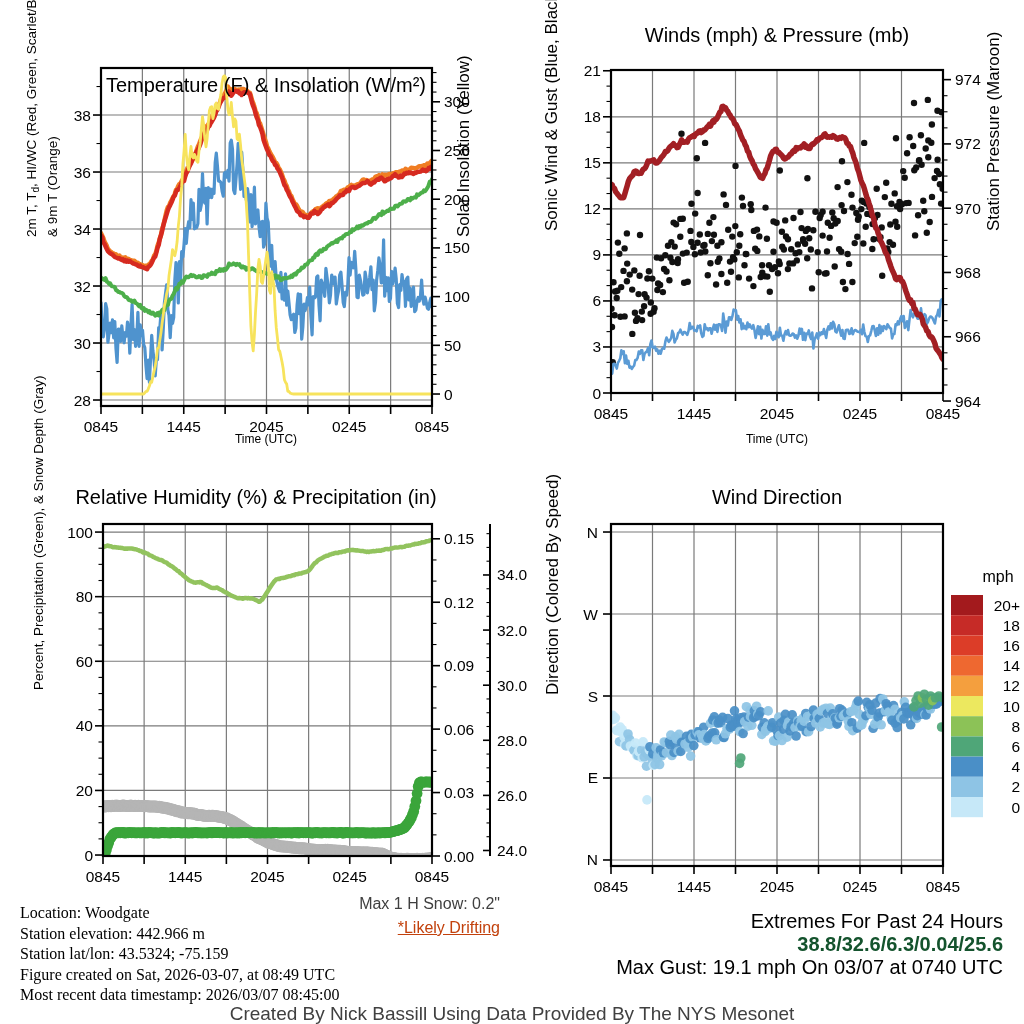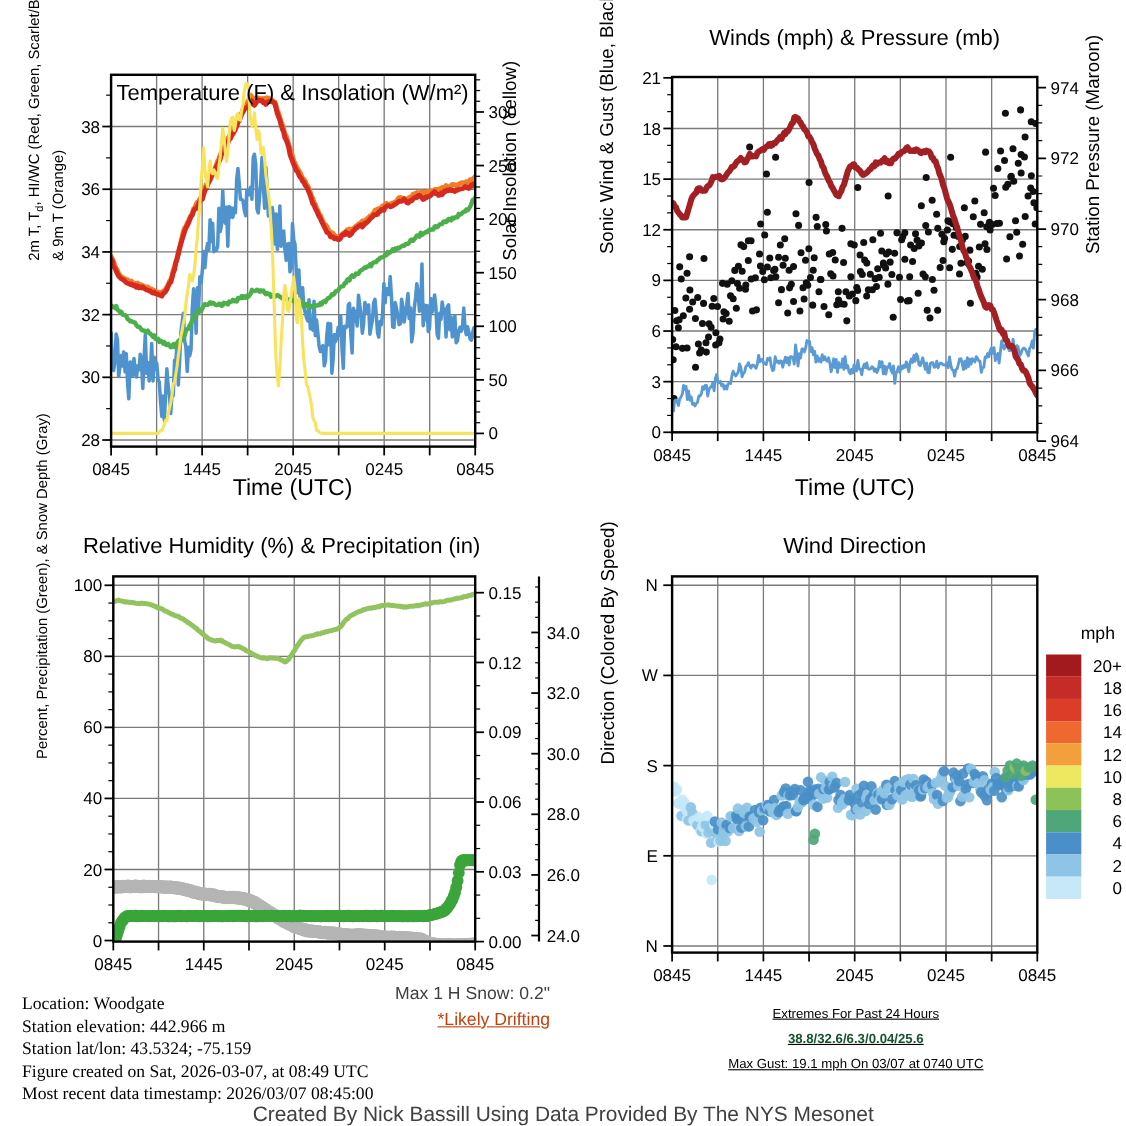--- a/index.html
+++ b/index.html
@@ -1,28 +1,28 @@
 <!DOCTYPE html>
 <html><head>
 <meta charset="utf-8">
 <style>
   html,body{margin:0;padding:0;background:#fff;}
   #stage{position:relative;width:1024px;height:1024px;background:#fff;overflow:hidden;
          font-family:"Liberation Sans",sans-serif;color:#000;}
   #plot-canvas{position:absolute;left:0;top:0;}
   .txt{position:absolute;white-space:nowrap;}
   .ctitle{font-size:20px;text-align:center;}
-  .xlab{font-size:21px;text-align:center;}
+  .xlab{font-size:12px;text-align:center;}
   .vlabel{position:absolute;width:0;height:0;}
   .vlabel>div{transform:translate(-50%,-50%) rotate(-90deg);white-space:nowrap;text-align:center;}
   .vl-small{font-size:13.5px;line-height:16px;}
   .vl-big{font-size:17px;}
   sub{font-size:10px;}
   .infoblock{font-size:16px;line-height:20.6px;font-family:Liberation Serif, serif;}
-  .rightblock{font-size:12px;line-height:23.2px;text-align:center;text-decoration:underline;}
+  .rightblock{font-size:20px;line-height:23.2px;text-align:right;}
   .snowblock{font-size:16px;line-height:24px;text-align:right;color:#3f3f3f;}
   .footer{font-size:19px;color:#404040;text-align:center;}
 </style>
 </head>
 <body>
 
 <div id="stage">
   <svg id="plot-canvas" width="1024" height="1024">
       <g>
         <clipPath id="clip0">

